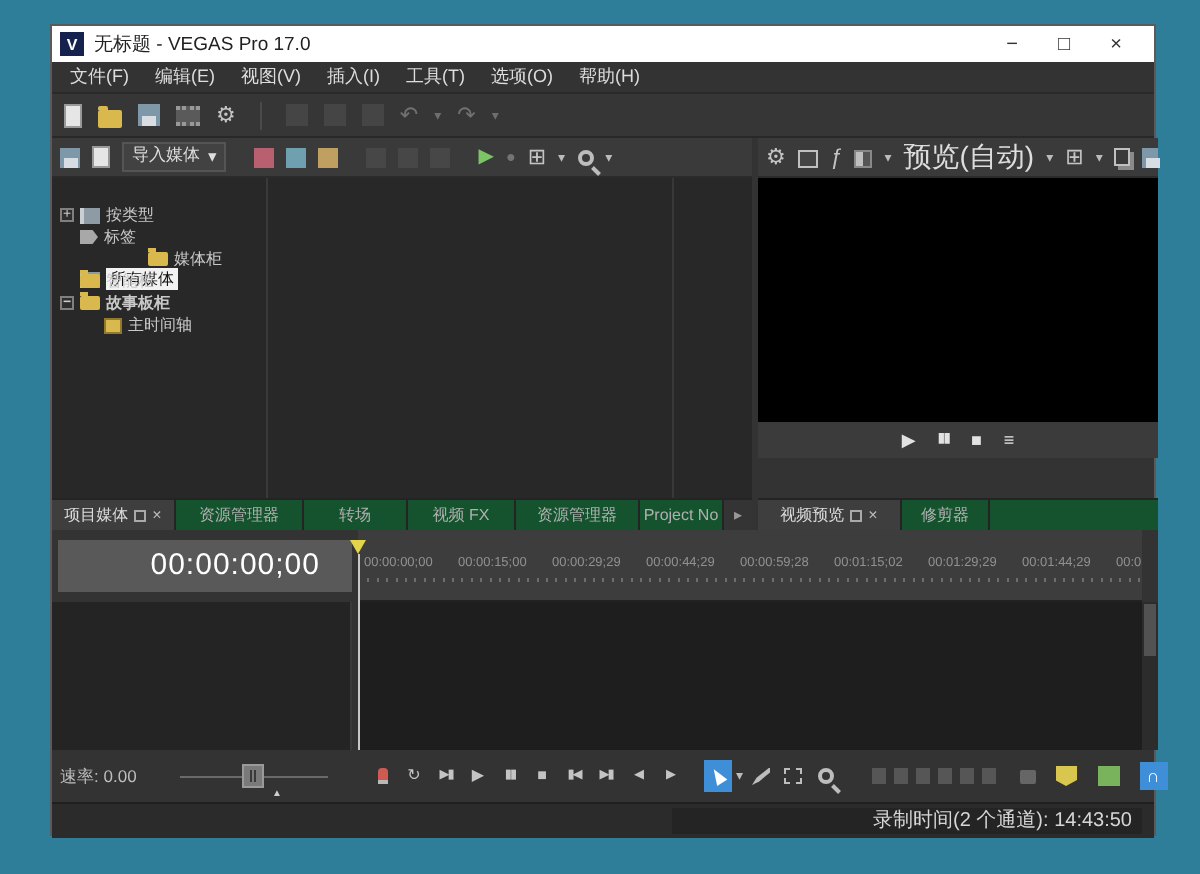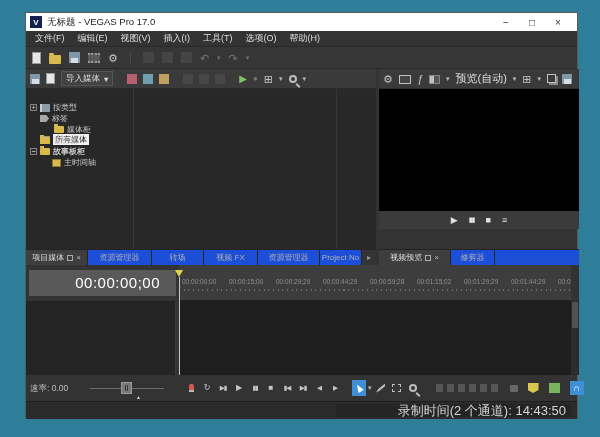--- a/index.html
+++ b/index.html
@@ -48,41 +48,41 @@
   .dd { font-size:7px; color:#bbb; }
 
   
   .dock { position:absolute; left:0; top:56px; width:100%; height:196px; background:#333; }
   .media-panel { position:absolute; left:0; top:0; width:350px; height:196px; }
   .preview-panel { position:absolute; left:353px; top:0; width:200px; height:196px; }
   .v-splitter { position:absolute; left:350px; top:0; width:3px; height:196px; background:#333; }
 
   .ptoolbar { position:absolute; left:0; top:0; width:100%; height:20px; background:#3a3a3a;
               display:flex; align-items:center; gap:6px; padding-left:4px; border-bottom:1px solid #2b2b2b; }
-  .import-btn { display:flex; align-items:center; gap:4px; background:#424242; border:1px solid #555;
+  .import-btn { display:flex; align-items:flex-end; gap:4px; background:#424242; border:1px solid #555;
                 padding:1px 4px; height:15px; }
   .import-btn span { font-size:8.5px; color:#ddd; white-space:nowrap; }
   .mini { width:10px; height:10px; }
   .c-red { background:#b86070; } .c-teal { background:#6fa0b0; } .c-tan { background:#c0a060; }
 
   .pm-content { position:absolute; left:0; top:20px; width:100%; height:160px; background:#282828; }
   .tree { position:absolute; left:0; top:0; width:108px; height:100%; border-right:1px solid #3a3a3a; }
   .list-area { position:absolute; left:109px; top:0; right:0; height:100%; background:#282828; }
   .col-div { position:absolute; left:201px; top:0; width:1px; height:100%; background:#383838; }
   .tree-row { position:absolute; height:11px; display:flex; align-items:center; gap:3px; }
   .tree-label { font-size:8px; color:#c8c8c8; white-space:nowrap; }
   .tree-label.sel { background:#f2f2f2; color:#111; padding:0 2px; }
   .expander { width:7px; height:7px; border:1px solid #808080; background:#2e2e2e; color:#ccc; font-size:7px;
               line-height:5px; text-align:center; display:inline-block; }
   .t-folder { width:10px; height:7px; background:#D9B84E; border-radius:1px; position:relative; }
   .t-folder::before { content:""; position:absolute; left:0; top:-2px; width:4px; height:2px; background:#D9B84E; }
   .t-media { width:10px; height:8px; background:#8e9aa4; border-left:2px solid #c9cfd4; }
   .t-frame { width:9px; height:8px; background:#D9B84E; border:1px solid #8f7a2c; }
 
-  .ptabs { position:absolute; left:0; top:180px; width:100%; height:16px; background:#1d4ed8;
+  .ptabs { position:absolute; left:0; top:180px; width:100%; height:16px; background:#14532d;
            display:flex; align-items:stretch; border-top:1px solid #242424; }
   .ptab { display:flex; align-items:center; justify-content:center; gap:3px; font-size:8px; color:#b0b0b0;
           border-right:1px solid #242424; }
   .ptab.active { background:#3e3e3e; color:#ddd; }
   .tab-float { width:6px; height:6px; border:1px solid #aaa; display:inline-block; }
   .tab-close { font-size:8px; color:#bbb; line-height:6px; }
   .overflow-btn { width:14px; display:flex; align-items:center; justify-content:center; color:#999; font-size:8px; background:#343434; }
 
   
   .video { position:absolute; left:0; top:20px; width:100%; height:122px; background:#000; }
@@ -137,21 +137,21 @@
   .zg-bar { width:7px; height:8px; background:#8a8a8a; }
   .ic-lock { width:8px; height:7px; background:#9a9a9a; border-radius:1px; position:relative; margin-left:10px; opacity:.5; }
   .ic-marker-tool { width:11px; height:10px; background:#D9C64E; margin-left:8px; clip-path:polygon(0 0,100% 0,100% 70%,50% 100%,0 70%); }
   .ic-event-tool { width:11px; height:10px; background:#79B35C; margin-left:8px; }
   .ic-magnet-box { width:14px; height:14px; background:#3E8FD8; display:flex; align-items:center; justify-content:center; margin-left:8px; }
   .ic-magnet-box .gly { color:#fff; font-size:9px; font-weight:bold; }
 
   
   .statusbar { position:absolute; left:0; top:388px; width:100%; height:18px; background:#2b2b2b; border-top:1px solid #1f1f1f; }
   .status-box { position:absolute; right:6px; top:2px; width:235px; height:13px; background:#242424;
-                font-size:13px; color:#d6d6d6; text-align:right; padding-right:5px; line-height:13px; white-space:nowrap; }
+                font-size:10px; color:#d6d6d6; text-align:right; padding-right:5px; line-height:13px; white-space:nowrap; }
 </style>
 </head>
 <body>
 
 <div class="window">
 
   <div class="titlebar">
     <span class="app-icon">V</span>
     <span class="title-text">无标题 - VEGAS Pro 17.0</span>
     <span class="win-btns">
@@ -219,21 +219,21 @@
           </div>
           <div class="tree-row" style="left:4px; top:13px;">
             <span class="expander">+</span>
             <span class="t-media"></span>
             <span class="tree-label">按类型</span>
           </div>
           <div class="tree-row" style="left:14px; top:24px;">
             <span class="ic-tag"></span>
             <span class="tree-label">标签</span>
           </div>
-          <div class="tree-row" style="left:0; top:35px;padding-left:28px;">
+          <div class="tree-row" style="left:20px; top:35px;padding-left:28px;">
             <span class="t-folder"></span>
             <span class="tree-label">媒体柜</span>
           </div>
           <div class="tree-row" style="left:14px; top:46px;">
             <span class="t-folder"></span>
             <span class="tree-label">智能柜</span>
           </div>
           <div class="tree-row" style="left:4px; top:57px;font-weight:bold;">
             <span class="expander">−</span>
             <span class="t-folder"></span>
@@ -276,21 +276,21 @@
 
     <div class="v-splitter"></div>
 
     <div class="preview-panel">
       <div class="ptoolbar">
         <span class="gly">⚙</span>
         <span class="ic-monitor"></span>
         <span class="gly" style="font-style:italic;">ƒ</span>
         <span class="ic-split"></span>
         <span class="dd">▾</span>
-        <span style="font-size:11px;color:#ddd;white-space:nowrap;">预览(自动)</span>
+        <span style="font-size:14px;color:#ddd;white-space:nowrap;">预览(自动)</span>
         <span class="dd">▾</span>
         <span class="gly">⊞</span>
         <span class="dd">▾</span>
         <span class="ic-copy"></span>
         <span class="ic-floppy" style="width:10px;height:10px;"></span>
       </div>
 
       <div class="video"></div>
 
       <div class="pv-transport">

